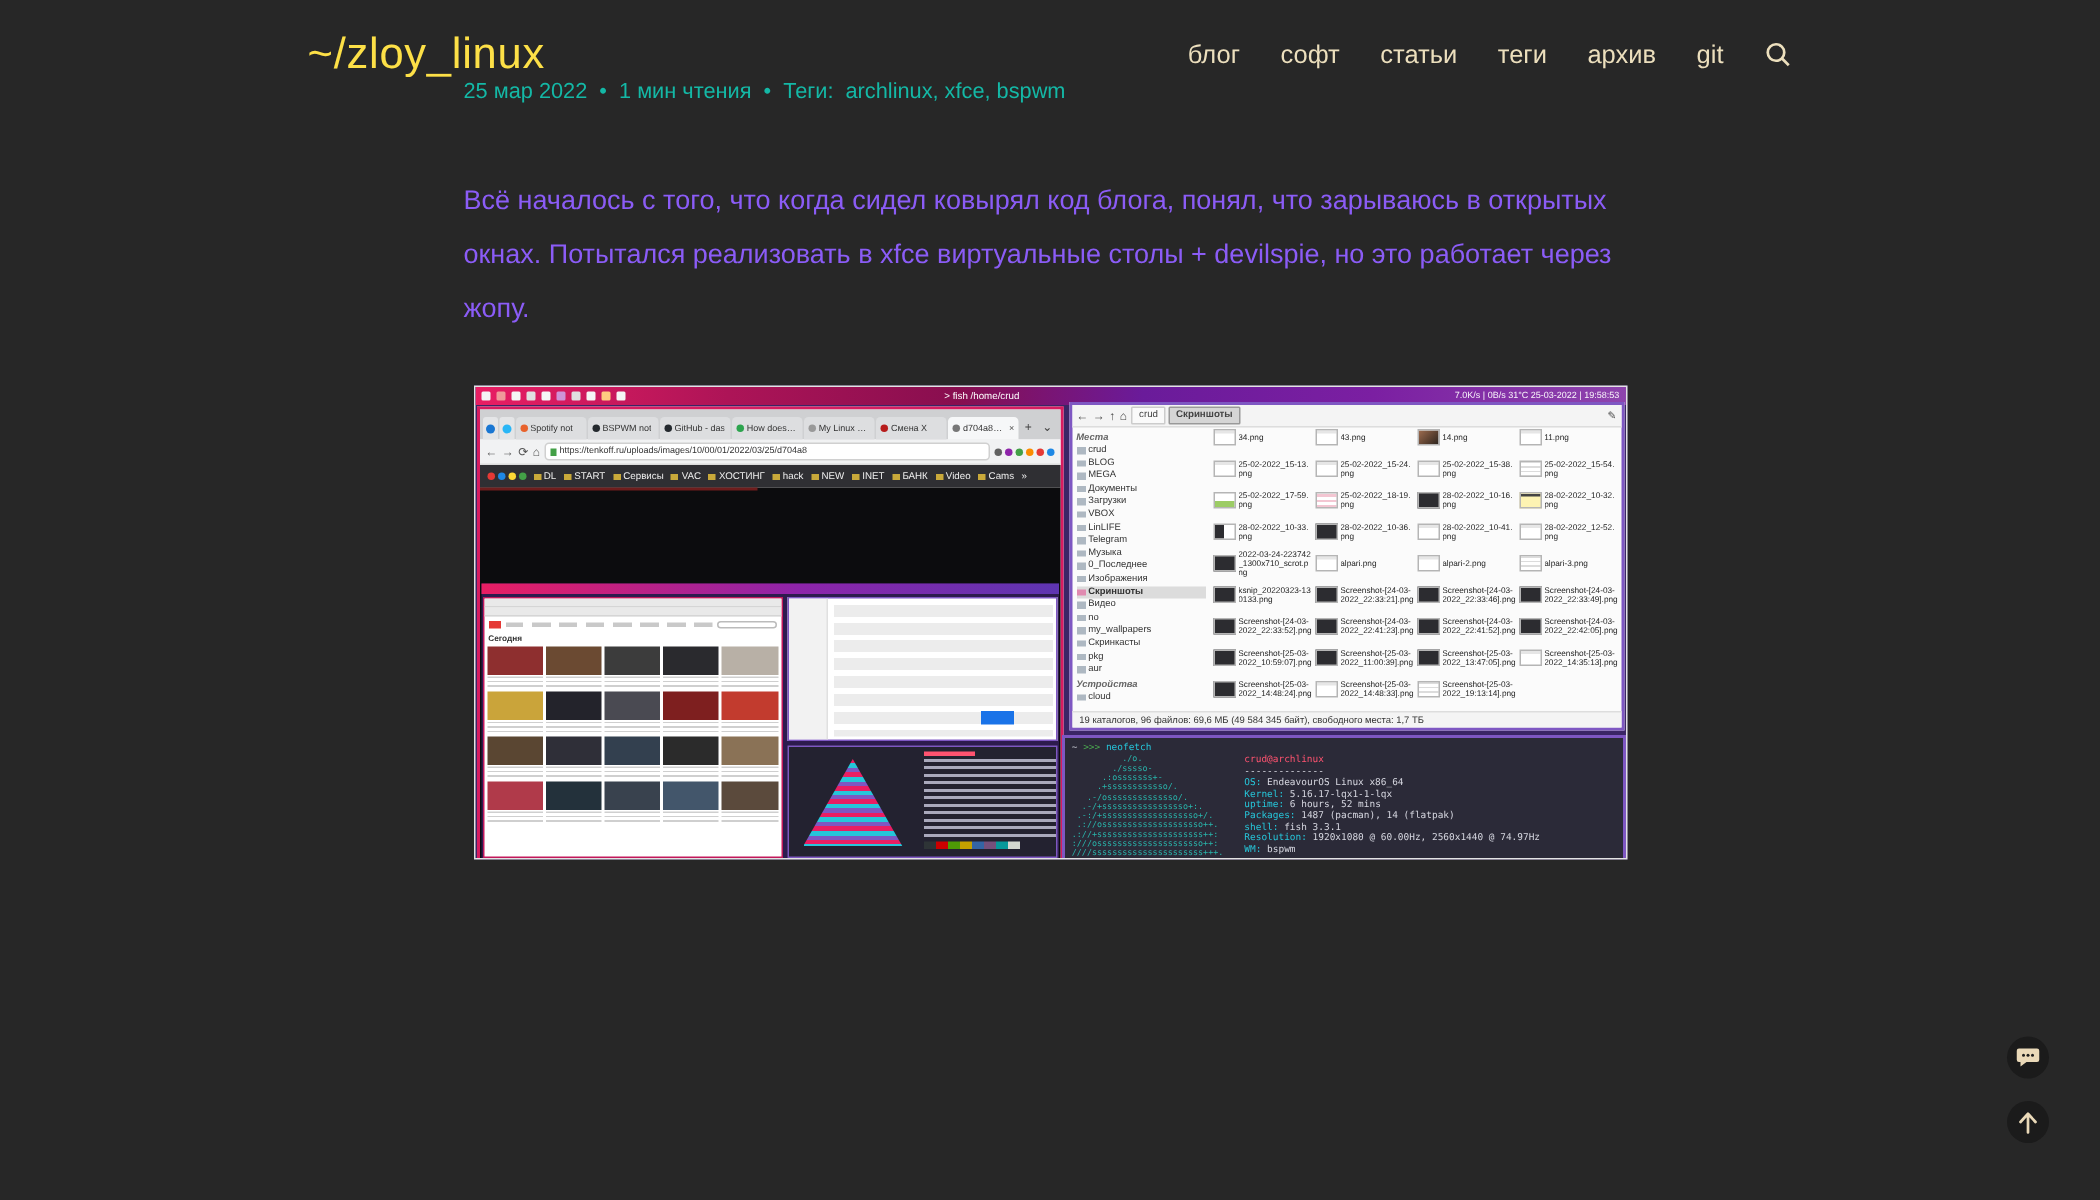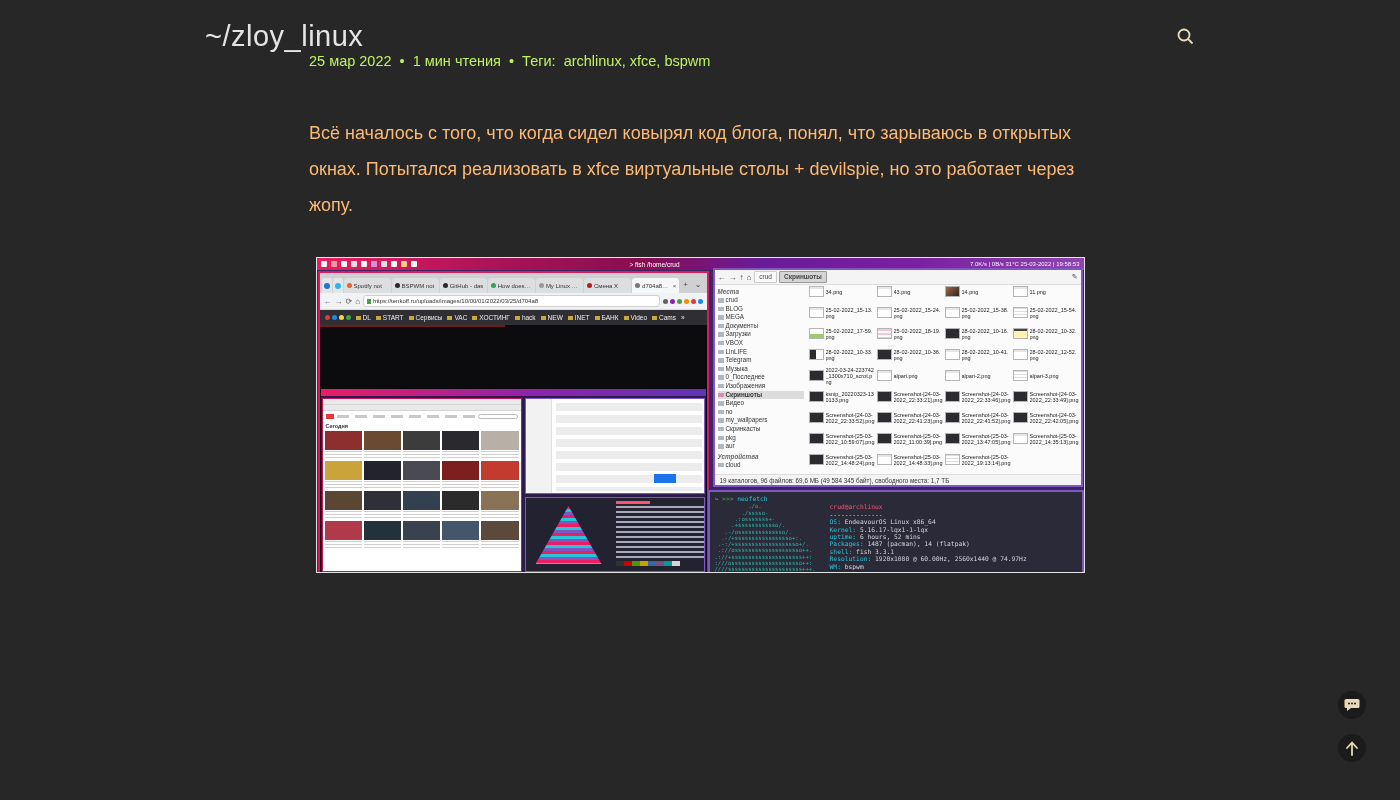--- a/index.html
+++ b/index.html
@@ -3,31 +3,31 @@
 <meta charset="utf-8">
 <style>
   * { box-sizing: border-box; }
   html,body { margin:0; padding:0; }
   body {
     width:1400px; height:800px; overflow:hidden; position:relative;
     background:#272727; font-family:"Liberation Sans", sans-serif;
   }
   
   .site-header { width:990px; margin:0 auto; padding-top:20px; display:flex; justify-content:space-between; align-items:center; }
-  .site-title { color:#e5e5e5; font-size:29px; font-weight:500; text-decoration:none; letter-spacing:.5px; cursor:pointer; }
+  .site-title { color:#fde047; font-size:29px; font-weight:500; text-decoration:none; letter-spacing:.5px; cursor:pointer; }
   .nav { display:flex; align-items:center; gap:27px; }
   .nav a { color:#ecdfbd; font-size:17px; text-decoration:none; cursor:pointer; }
   .search-btn { display:flex; align-items:center; cursor:pointer; }
   
   main { width:782px; margin:0 auto; }
   h1.post-title { color:#d6c49c; font-size:34px; font-weight:400; margin:86px 0 10px 0; }
-  .meta { color:#bef264; font-size:14.5px; margin:0 0 46px 0; }
+  .meta { color:#14b8a6; font-size:14.5px; margin:0 0 46px 0; }
   .meta span { margin-right:4px; }
   .meta .tags-links { cursor:pointer; }
-  .paras p { color:#fdba74; font-size:18px; line-height:36px; margin:0 0 25px 0; }
+  .paras p { color:#8b5cf6; font-size:18px; line-height:36px; margin:0 0 25px 0; }
   
   .shot { width:769px; height:316px; margin:34px auto 0; border:1px solid #e3e3e3; position:relative; overflow:hidden; background:#3b2566; }
   .shot-panel { height:12px; display:flex; align-items:center; padding:0 4px; gap:3px;
     background:linear-gradient(90deg,#e91e63,#ad1457 22%,#880e4f 42%,#6a1b9a 58%,#7b1fa2 78%,#8e44ad);
     font-size:7px; color:#fff; white-space:nowrap; }
   .panel-icons { display:flex; gap:4px; }
   .panel-icons span { width:6px; height:6px; border-radius:1px; display:inline-block; }
   .panel-title { margin-left:210px; font-size:6.5px; }
   .panel-tray { margin-left:auto; font-size:6px; opacity:.95; }
   
@@ -128,20 +128,28 @@
   .fab { position:absolute; right:34px; width:28px; height:28px; border-radius:50%; background:#1b1b1b; display:flex; align-items:center; justify-content:center; cursor:pointer; }
   .fab-comment { top:691px; }
   .fab-top { top:734px; }
 </style>
 </head>
 <body>
 
 <header class="site-header">
   <a class="site-title">~/zloy_linux</a>
   <nav class="nav">
+    <span style="display:flex;gap:27px;">
+        <a>блог</a>
+        <a>софт</a>
+        <a>статьи</a>
+        <a>теги</a>
+        <a>архив</a>
+        <a>git</a>
+      </span>
     <span class="search-btn">
       <svg width="19" height="19" viewBox="0 0 19 19">
         <circle cx="8" cy="8" r="5.5" fill="none" stroke="#ecdfbd" stroke-width="1.8"></circle>
         <line x1="12.2" y1="12.2" x2="16.5" y2="16.5" stroke="#ecdfbd" stroke-width="1.8"></line>
       </svg>
     </span>
   </nav>
 </header>
 
 <main>

